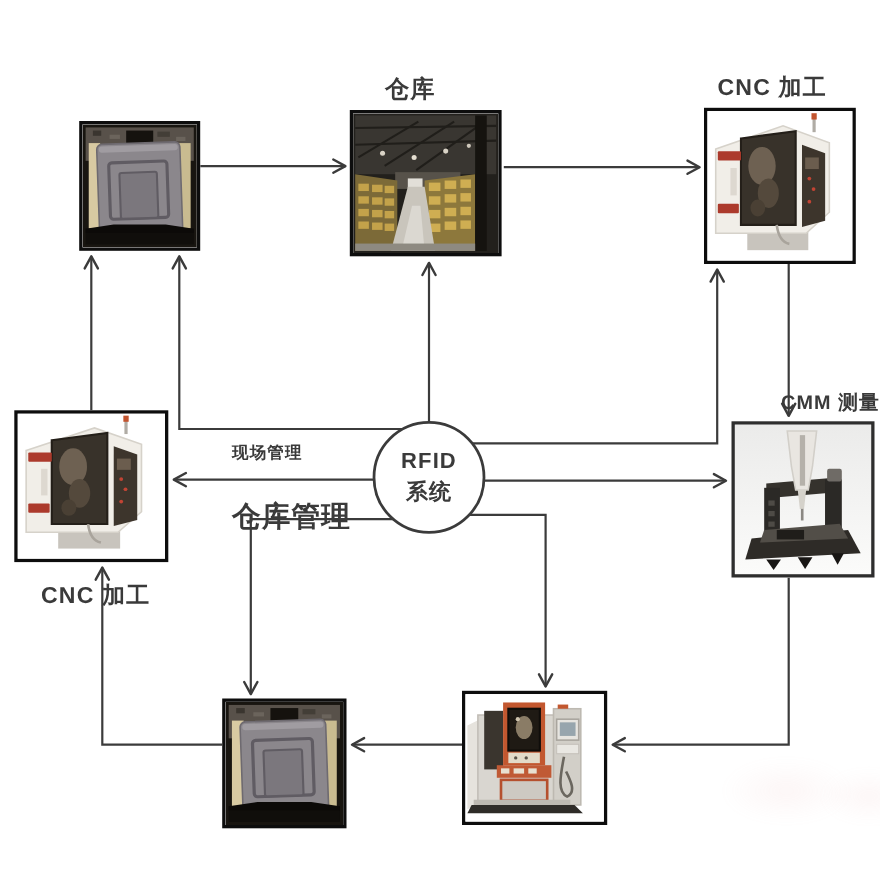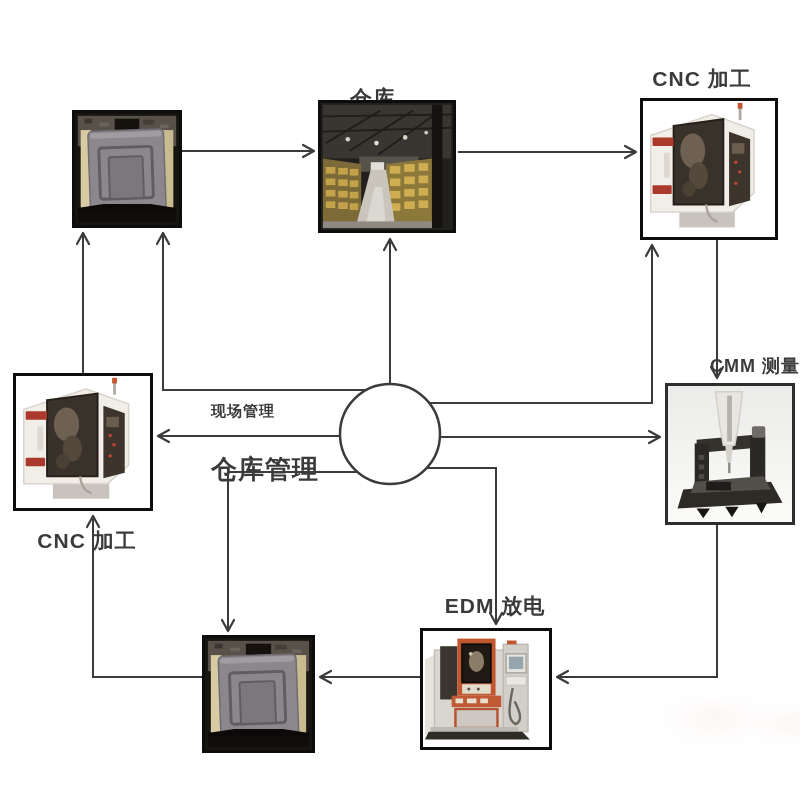--- a/index.html
+++ b/index.html
@@ -208,20 +208,22 @@
       <path d="M390,436 H158"></path>
       <path d="M390,472 H228 V631"></path>
       <path d="M390,403 H652 V245"></path>
       <path d="M390,437 H660"></path>
       <path d="M390,468 H496 V624"></path>
     </g>
     <circle cx="390" cy="434" r="50" fill="#ffffff" stroke="#3b3b3b" stroke-width="2.5"></circle>
   </svg>
 
   <div id="circle-text">
+    <div>RFID</div>
+    <div>系统</div>
   </div>
 
   <div class="node" style="left:72px;top:110px;width:110px;height:118px;">
     <svg viewBox="0 0 110 118" preserveAspectRatio="none">
         <use href="#sym-tag"></use>
       </svg>
   </div>
 
   <div class="node" style="left:318px;top:100px;width:138px;height:133px;">
     <svg viewBox="0 0 138 133" preserveAspectRatio="none">
@@ -252,27 +254,26 @@
         <use href="#sym-edm"></use>
       </svg>
   </div>
 
   <div class="node" style="left:202px;top:635px;width:113px;height:118px;">
     <svg viewBox="0 0 110 118" preserveAspectRatio="none">
         <use href="#sym-tag"></use>
       </svg>
   </div>
 
-  <div class="lbl" style="left:330px;top:66px;width:86px;font-size:22px;margin-top:18px;">仓库</div>
+  <div class="lbl" style="left:330px;top:66px;width:86px;font-size:22px;">仓库</div>
 
   <div class="lbl" style="left:649px;top:65px;width:106px;font-size:21px;">CNC 加工</div>
 
   <div class="lbl" style="left:705px;top:354px;width:100px;font-size:18px;">CMM 测量</div>
 
-  <div class="lbl" style="left:444px;top:592px;width:102px;font-size:21px;">EDM 放电</div>
 
   <div class="lbl" style="left:34px;top:527px;width:106px;font-size:21px;">CNC 加工</div>
 
   <div class="lbl" style="left:211px;top:402px;font-size:15px;">现场管理</div>
 
   <div class="lbl" style="left:211px;top:452px;font-size:26px;">仓库管理</div>
 
 </div>
 
 </body></html>

